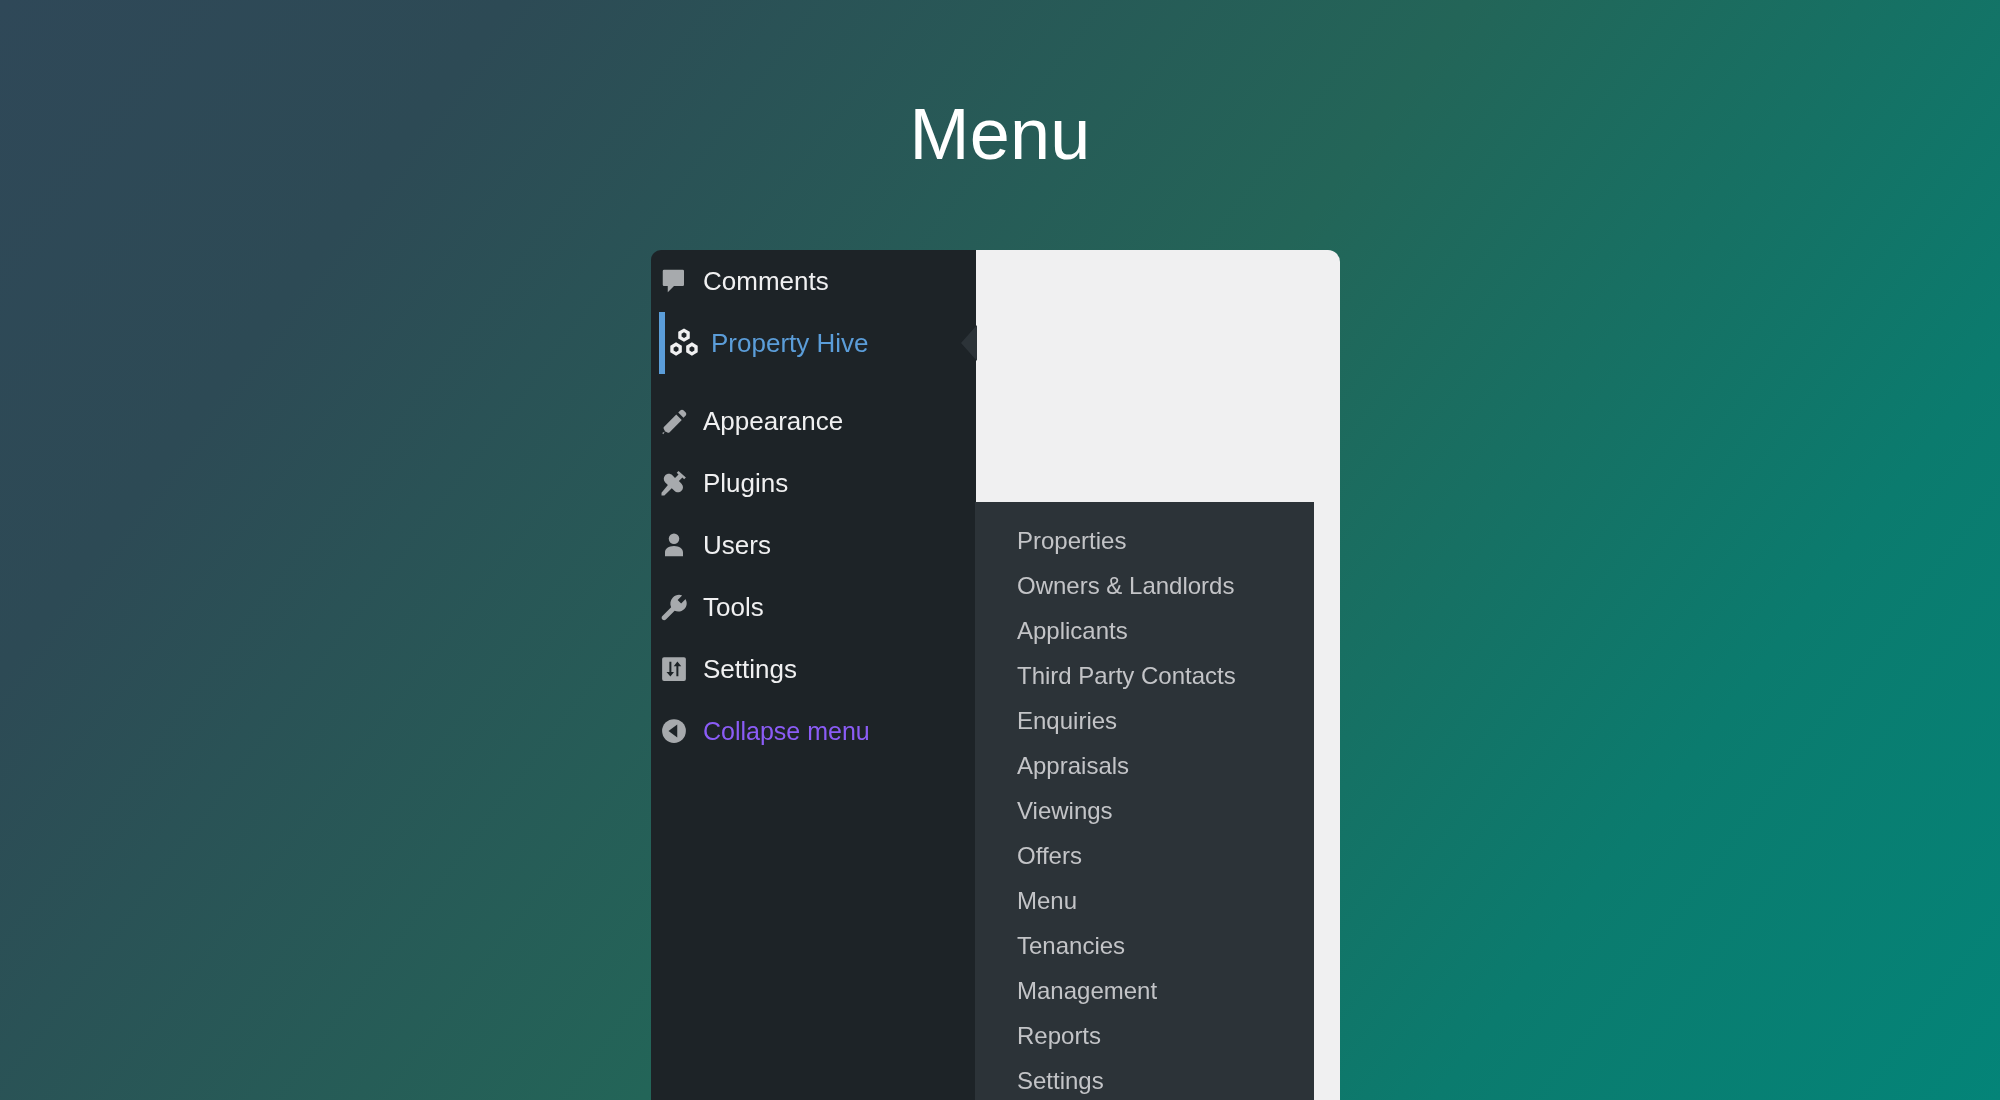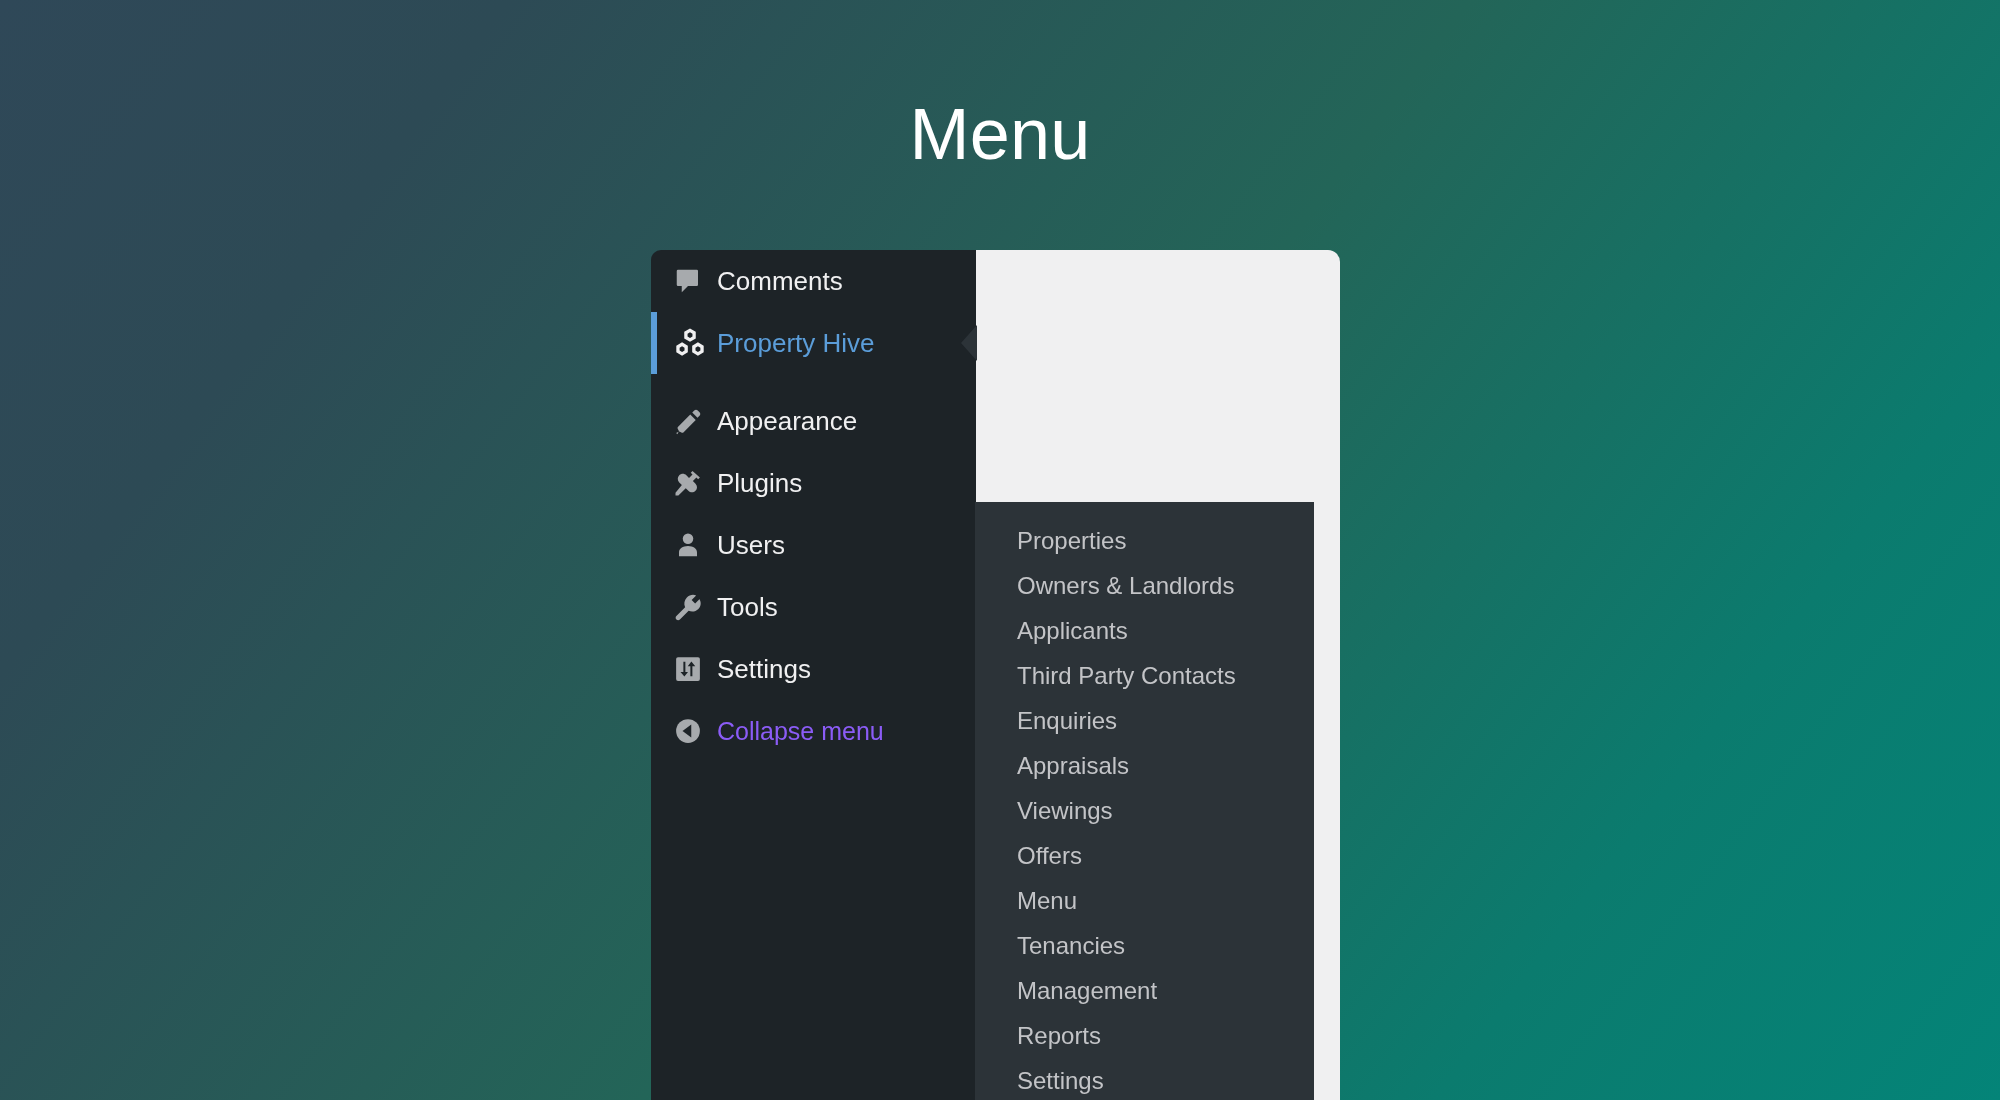--- a/index.html
+++ b/index.html
@@ -63,21 +63,21 @@
     z-index: 3;
   }
 
   .menu-list { list-style: none; }
 
   .menu-item {
     position: relative;
     display: flex;
     align-items: center;
     height: 62px;
-    padding-left: 22px;
+    padding-left: 8px;
     cursor: pointer;
   }
 
   .menu-item .m-icon {
     width: 40px;
     flex: 0 0 40px;
     display: flex;
     align-items: center;
     justify-content: flex-start;
   }
@@ -86,20 +86,21 @@
     font-size: 26px;
     color: #f0f0f1;
     line-height: 1;
     white-space: nowrap;
     padding-left: 4px;
   }
 
   
   .menu-item.is-current {
     background: #1d2327;
+    margin-left: 8px;
   }
   .menu-item.is-current::before {
     content: "";
     position: absolute;
     left: 0;
     top: 0;
     bottom: 0;
     width: 6px;
     background: #5b9dd9;
   }

